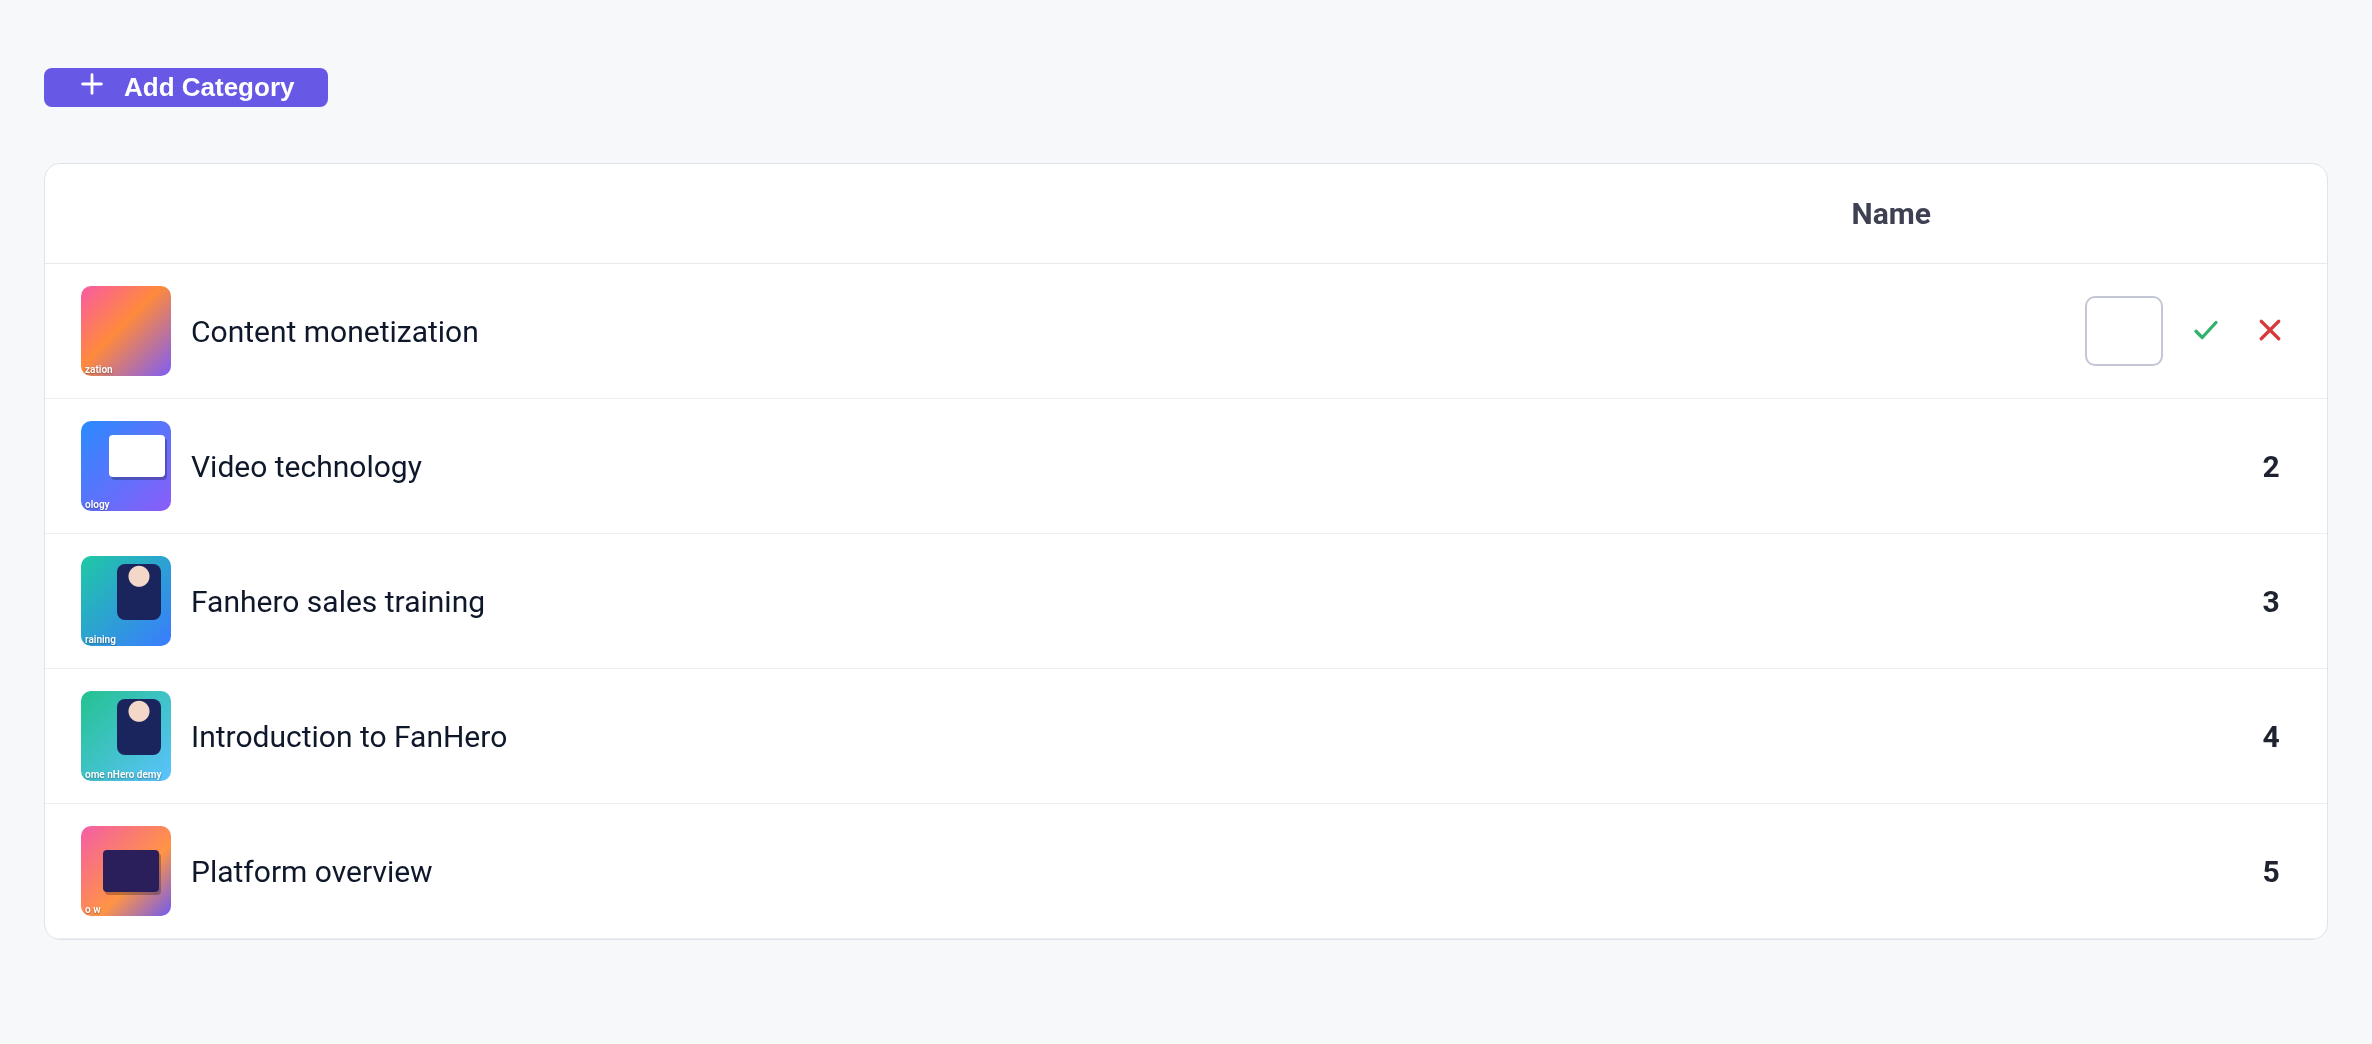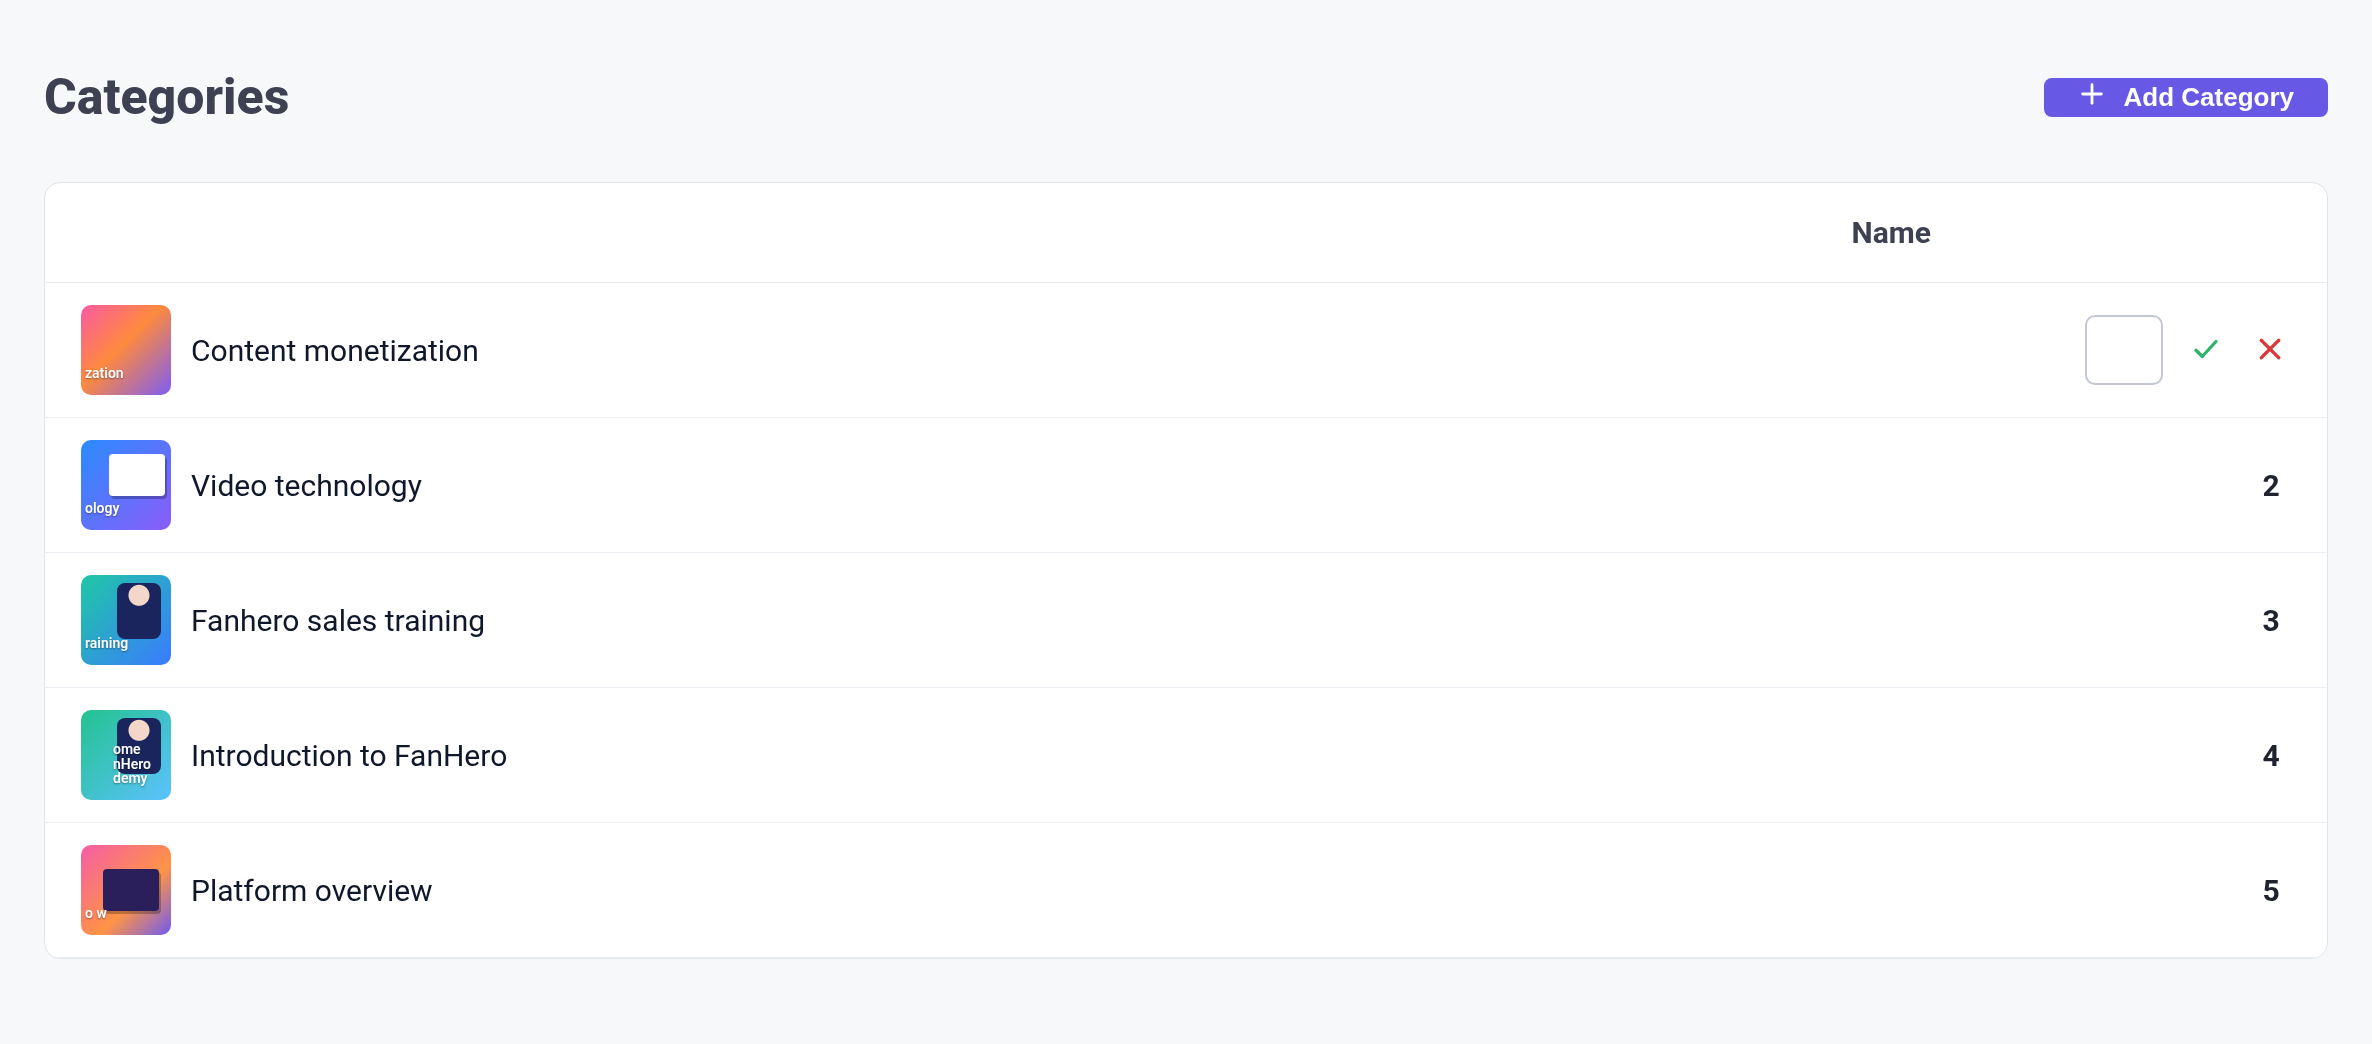--- a/index.html
+++ b/index.html
@@ -136,32 +136,32 @@
     justify-content: center;
   }
   .icon-btn svg { width: 30px; height: 30px; }
   .check-icon svg { stroke: #2fb36b; }
   .x-icon svg { stroke: #d83a3a; }
 
   
   .g1 { background: linear-gradient(135deg,#f95aa3 0%, #ff8a3d 45%, #7d5df5 100%); }
   .g2 { background: linear-gradient(135deg,#2a8bff 0%, #8b5cf8 100%); }
   .g3 { background: linear-gradient(135deg,#1fc8a5 0%, #3a7bff 100%); }
-  .g4 { background: linear-gradient(135deg,#23c28f 0%, #5cc2ff 100%); padding-left: 28px; }
+  .g4 { background: linear-gradient(135deg,#23c28f 0%, #5cc2ff 100%); }
   .g5 { background: linear-gradient(135deg,#f45da6 0%, #ff9445 60%, #6f5bf2 100%); }
 
   .thumb-inner {
     width: 100%; height: 100%;
     border-radius: 10px;
     position: relative;
     overflow: hidden;
   }
   .thumb-caption {
-    position:absolute; left:4px; bottom:14px;
-    font-size:14px; color:#fff; font-weight:600;
+    position:absolute; left:4px; bottom:1px;
+    font-size:10px; color:#fff; font-weight:600;
     text-shadow:0 1px 2px rgba(0,0,0,.4);
     line-height:1.05;
   }
   .mini-screen {
     position:absolute; right:6px; top:14px;
     width:56px; height:42px; background:#fff;
     border-radius:4px;
     box-shadow: 2px 3px 0 rgba(0,0,0,.25);
   }
   .mini-person {
@@ -171,21 +171,20 @@
                 linear-gradient(#1a255e,#1a255e);
     border-radius:8px;
   }
 </style>
 </head>
 <body>
 
 <div class="page">
 
   <div class="header">
-    <h1 class="title">Categories</h1>
     <button class="add-btn">
       <span>
         <svg viewBox="0 0 24 24" fill="none" stroke-width="2.4" stroke-linecap="round">
           <line x1="12" y1="4" x2="12" y2="20"></line>
           <line x1="4" y1="12" x2="20" y2="12"></line>
         </svg>
       </span>
       <span>Add Category</span>
     </button>
   </div>

